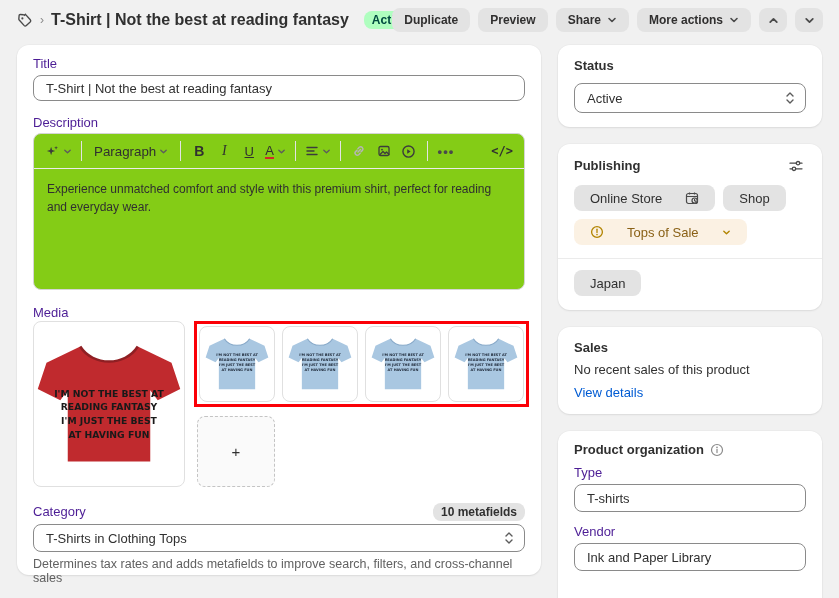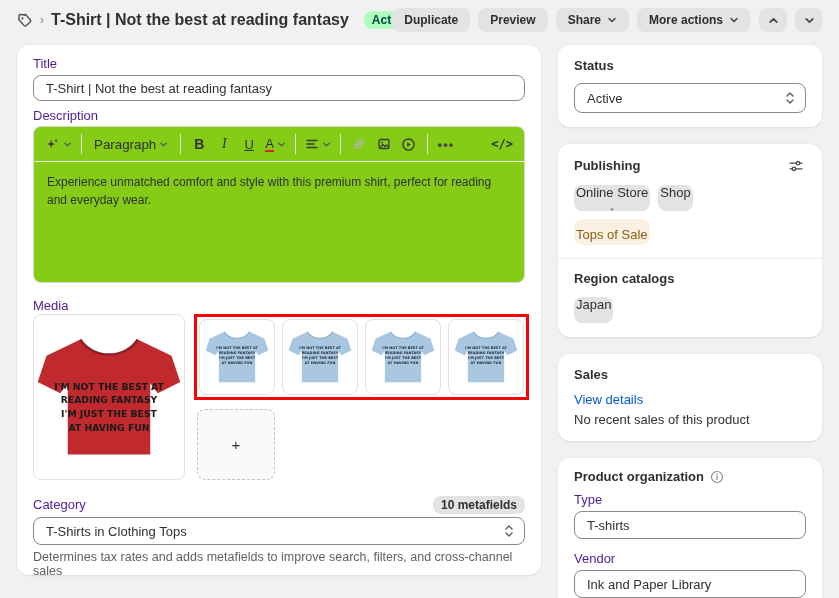--- a/index.html
+++ b/index.html
@@ -64,22 +64,22 @@
     font-size:15px; color:#303030; cursor:pointer; }
   .cat-row { margin-top:16px; display:flex; align-items:center; justify-content:space-between; height:18px; }
   .badge-gray { background:#e3e3e3; color:#303030; font-size:12px; font-weight:550;
     padding:2px 8px; border-radius:8px; cursor:pointer; }
   .help-text { margin-top:5px; font-size:12.5px; color:#616161; line-height:14px; }
   
   .side-card { padding:12px 16px 14px; }
   .card-heading { font-size:13px; font-weight:650; color:#303030; line-height:18px; }
   .head-row { display:flex; align-items:center; justify-content:space-between; }
   .pill-row { display:flex; gap:8px; flex-wrap:wrap; }
-  .pill { background:#e3e3e3; border-radius:8px; height:26px; padding:0 2px;
-    display:inline-flex; align-items:center; gap:8px; font-size:13px; color:#303030;flex-direction:column; }
+  .pill { background:#e3e3e3; border-radius:8px; height:26px; padding:0 16px;
+    display:inline-flex; align-items:center; gap:23px; font-size:13px; color:#303030; }
   .pill-warn { background:#fbf1e3; color:#8a6116; cursor:pointer; }
   .divider-bleed { border-top:1px solid #ebebeb; margin:13px -16px 11px; }
   .link { color:#005bd3; font-size:13px; text-decoration:none; cursor:pointer; }
   .icon-btn { background:transparent; border:none; cursor:pointer; padding:2px; display:inline-flex; }
   svg { display:block; }
 </style>
 </head>
 <body>
 
 <div class="topbar">
@@ -124,21 +124,21 @@
         </svg>
     </button>
   </div>
 </div>
 
 <div class="card main-card">
 
   <div class="field-label">Title</div>
   <input class="text-input" style="margin-top: 4px;" value="T-Shirt | Not the best at reading fantasy">
 
-  <div class="field-label" style="margin-top:8px;">Description</div>
+  <div class="field-label" style="margin-top:15px;">Description</div>
 
   <div class="editor">
     <div class="toolbar">
       <button class="tb-btn">
         <svg width="15" height="15" viewBox="0 0 16 16" fill="#3c3c3c">
           <path d="M6.5 3 L7.6 6.4 L11 7.5 L7.6 8.6 L6.5 12 L5.4 8.6 L2 7.5 L5.4 6.4 Z"></path>
           <path d="M11.8 2 L12.3 3.5 L13.8 4 L12.3 4.5 L11.8 6 L11.3 4.5 L9.8 4 L11.3 3.5 Z"></path>
         </svg>
         <svg width="9" height="9" viewBox="0 0 10 10" fill="none" stroke="#5c5c5c" stroke-width="1.5" stroke-linecap="round" stroke-linejoin="round">
             <path d="M2 3.5 L5 6.5 L8 3.5"></path>
@@ -321,32 +321,31 @@
           <path d="M7 4.2 v3.2" stroke-linecap="round"></path>
           <circle cx="7" cy="9.6" r="0.8" fill="#b28400" stroke="none"></circle>
         </svg>
         <span>Tops of Sale</span>
         <svg width="9" height="9" viewBox="0 0 10 10" fill="none" stroke="#b28400" stroke-width="1.5" stroke-linecap="round" stroke-linejoin="round">
             <path d="M2 3.5 L5 6.5 L8 3.5"></path>
           </svg>
       </span>
     </div>
     <div class="divider-bleed"></div>
-    <div class="card-heading">Region catalogs</div>
     <div class="pill-row" style="margin-top:9px;">
       <span class="pill">
         <span>Japan</span>
       </span>
     </div>
   </div>
 
   <div class="card side-card">
     <div class="card-heading">Sales</div>
+    <div style="margin-top:5px; font-size:13px; color:#303030;">No recent sales of this product</div>
     <div style="margin-top:8px;"><a class="link">View details</a></div>
-    <div style="margin-top:5px; font-size:13px; color:#303030;">No recent sales of this product</div>
   </div>
 
   <div class="card side-card" style="padding-top:10px; height:190px;">
     <div style="display:flex; align-items:center; gap:6px;">
       <span class="card-heading">Product organization</span>
       <svg width="14" height="14" viewBox="0 0 14 14" fill="none" stroke="#8a8a8a" stroke-width="1.2">
         <circle cx="7" cy="7" r="5.5"></circle>
         <path d="M7 6.4 v3.2" stroke-linecap="round"></path>
         <circle cx="7" cy="4.4" r="0.8" fill="#8a8a8a" stroke="none"></circle>
       </svg>

